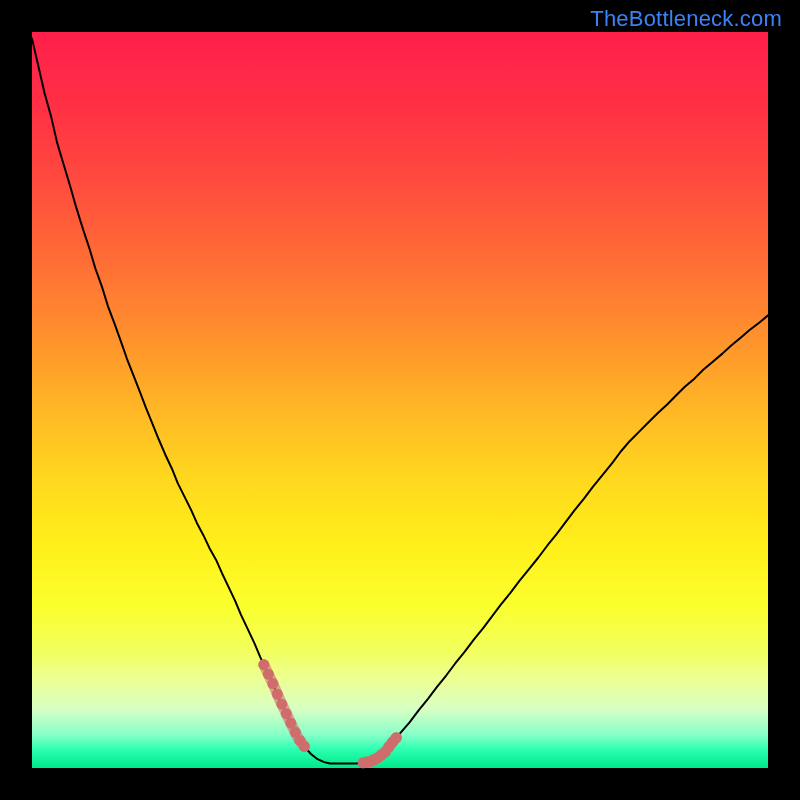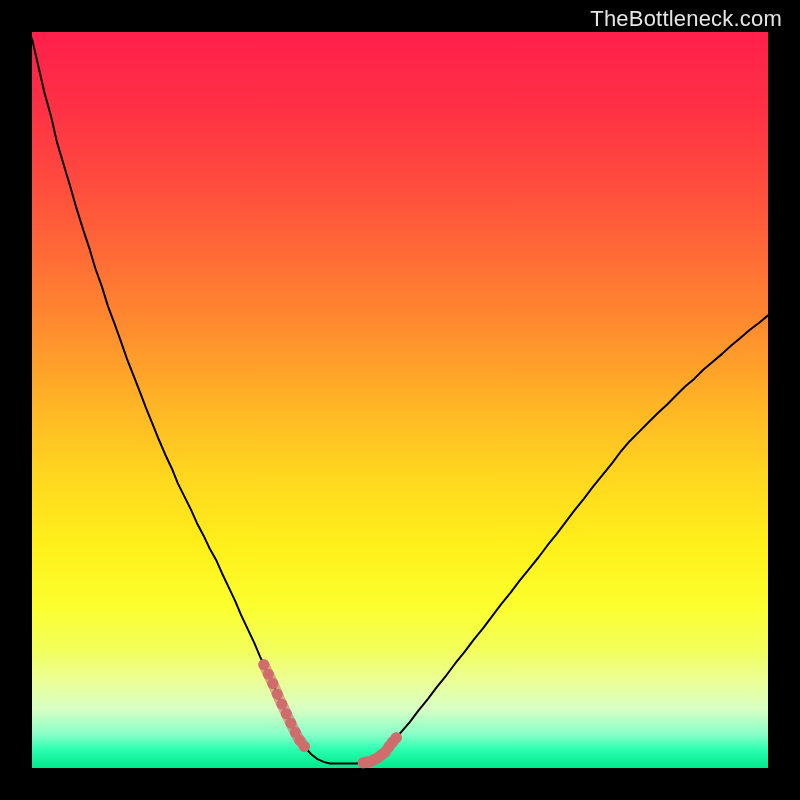--- a/index.html
+++ b/index.html
@@ -16,21 +16,21 @@
     top: 0;
     left: 0;
     width: 800px;
     height: 800px;
     background: #000;
   }
   .watermark {
     position: absolute;
     top: 6px;
     right: 18px;
-    color: #e5e5e5;
+    color: #3b82f6;
     font-size: 22px;
     font-weight: 400;
     letter-spacing: 0.2px;
     z-index: 10;
   }
   svg {
     display: block;
   }
 </style>
 </head>

